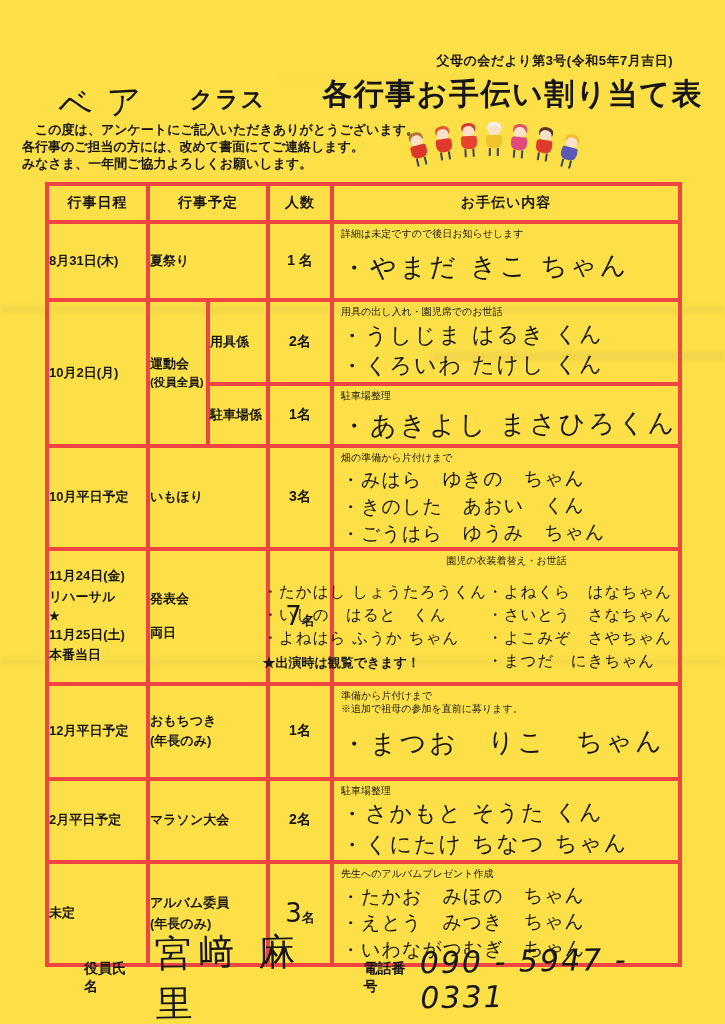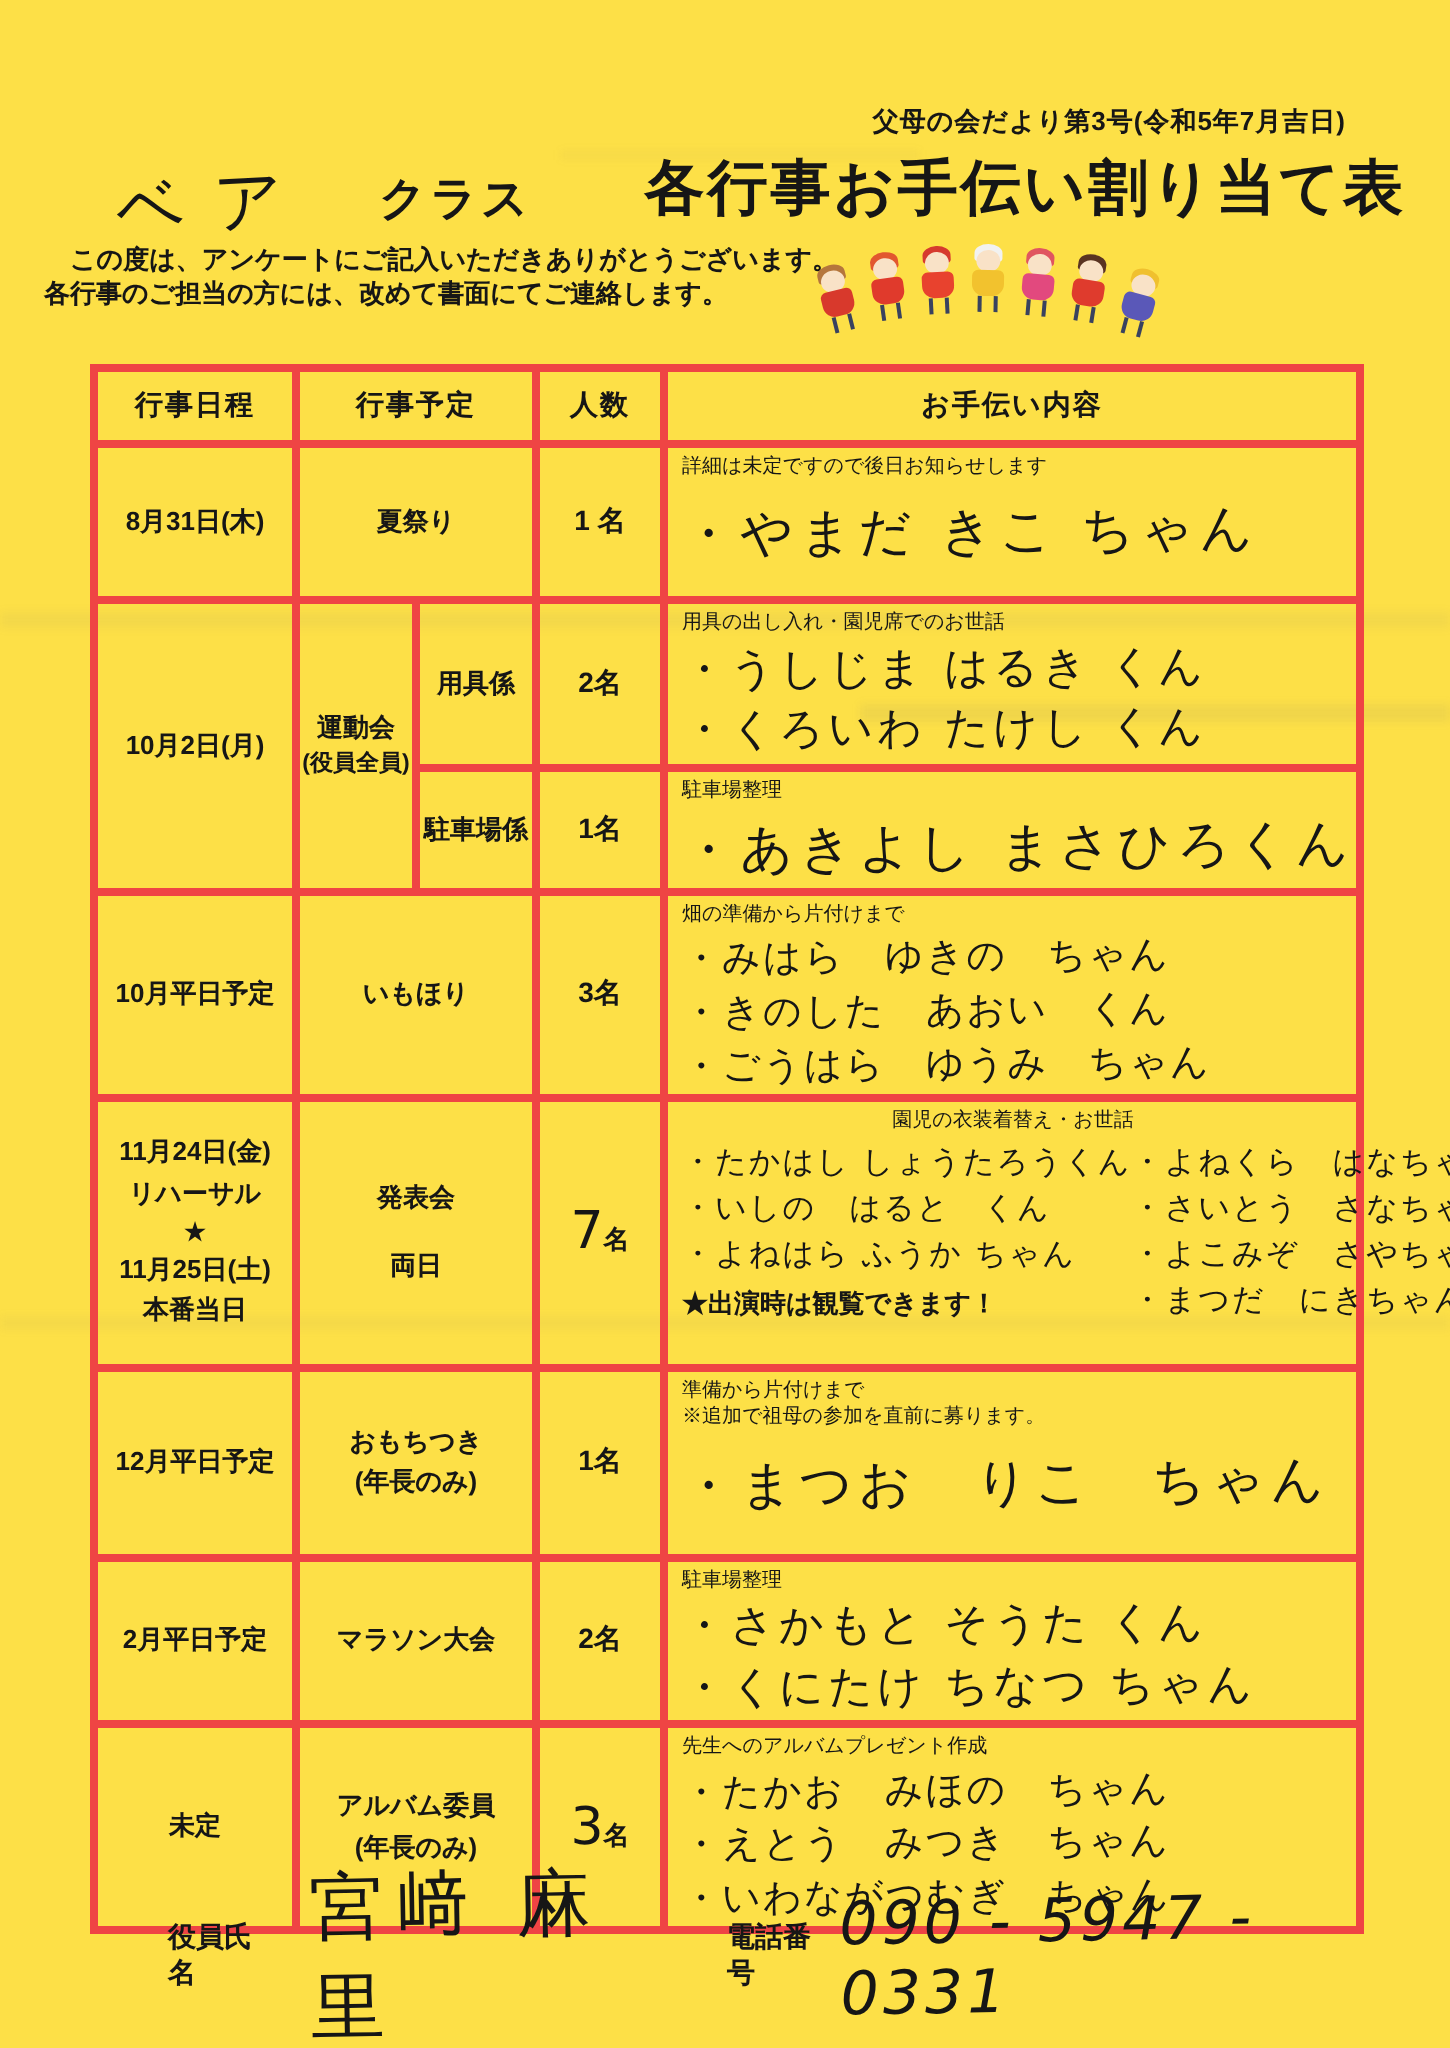--- a/index.html
+++ b/index.html
@@ -50,35 +50,35 @@
   .kid:nth-child(6){ transform:translateY(5px)  rotate(9deg); }
   .kid:nth-child(7){ transform:translateY(12px) rotate(15deg); }
 
   table.sched {
     position:absolute; top:182px; left:45px;
     width:633px; border-collapse:collapse; table-layout:fixed;
     border:3px solid #111;
   }
   .sched th, .sched td { border:4px solid #ef4444; vertical-align:middle; }
   .sched th { font-size:14px; font-weight:bold; height:38px; text-align:center; letter-spacing:1px; }
-  td.c-date, td.c-event, td.c-role { text-align:center; font-size:13px; font-weight:600; line-height:1.55;border-radius:15px; }
+  td.c-date, td.c-event, td.c-role { font-size:13px; font-weight:600; line-height:1.55;border-radius:15px; }
   td.c-count { text-align:center; font-size:14px; font-weight:600; }
   td.c-content { vertical-align:top; padding:3px 6px 2px 7px; }
   .desc { font-size:10px; font-weight:400; line-height:1.35; }
   .desc.center { text-align:center; }
   .name { line-height:1.3; margin-top:2px; letter-spacing:1px; white-space:nowrap; }
   .hw-xl { font-size:26px; transform:rotate(-0.6deg); letter-spacing:3px; }
   .hw-lg { font-size:22px; transform:rotate(-0.4deg); letter-spacing:2px; }
   .hw-md { font-size:19px; transform:rotate(-0.5deg); }
   .hw-sm { font-size:15.5px; white-space:nowrap; }
   .count-hw { font-size:26px; line-height:1; }
   .count-unit { font-size:13px; font-weight:600; }
   .star { font-size:12px; }
 
-  .perf-cols { display:flex; margin-top:1px; }
+  .perf-cols { display:flex; margin-top:12px;justify-content:flex-end; }
   .perf-col { flex:1 1 50%; display:flex; flex-direction:column; }
   .perf-col .name { margin-top:3px; }
   .perf-note { font-size:13px; font-weight:bold; margin-top:6px; }
 
   .officer-row {
     position:absolute; top:928px; left:84px; width:600px;
     display:flex; align-items:center;
   }
   .officer-label, .phone-label { font-size:14px; font-weight:600; }
   .officer-name { font-size:37px; letter-spacing:6px; margin-left:22px; transform:rotate(-1deg); }
@@ -99,20 +99,21 @@
 
   <div class="title-row">
     <span class="hw class-hw">ベア</span>
     <span class="class-word">クラス</span>
     <span class="doc-title">各行事お手伝い割り当て表</span>
   </div>
 
   <div class="intro">
     <div class="l1">この度は、アンケートにご記入いただきありがとうございます。</div>
     <div>各行事のご担当の方には、改めて書面にてご連絡します。</div>
+    <div>みなさま、一年間ご協力よろしくお願いします。</div>
   </div>
 
   <div class="kids" id="kids">
       <div class="kid">
         <div class="hair" style="background:#b5763c"></div>
         <div class="head"></div>
         <div class="body" style="background:#d8392c"></div>
         <div class="legs"></div>
       </div>
       <div class="kid">

